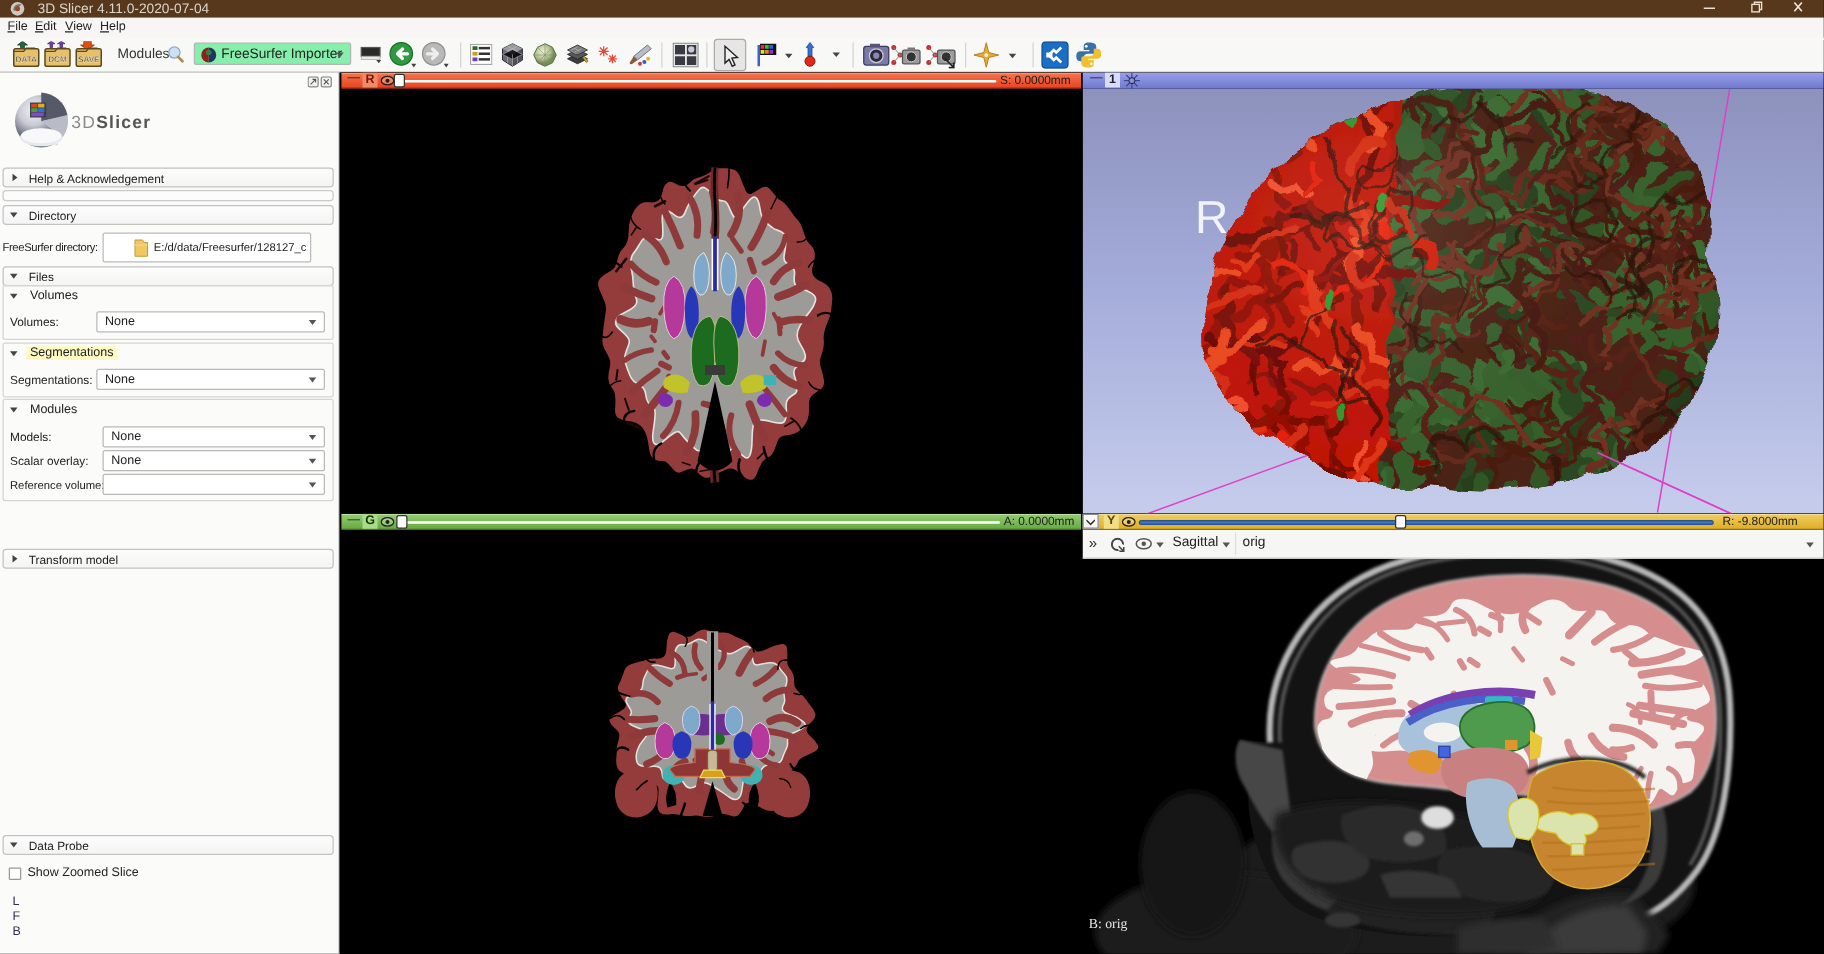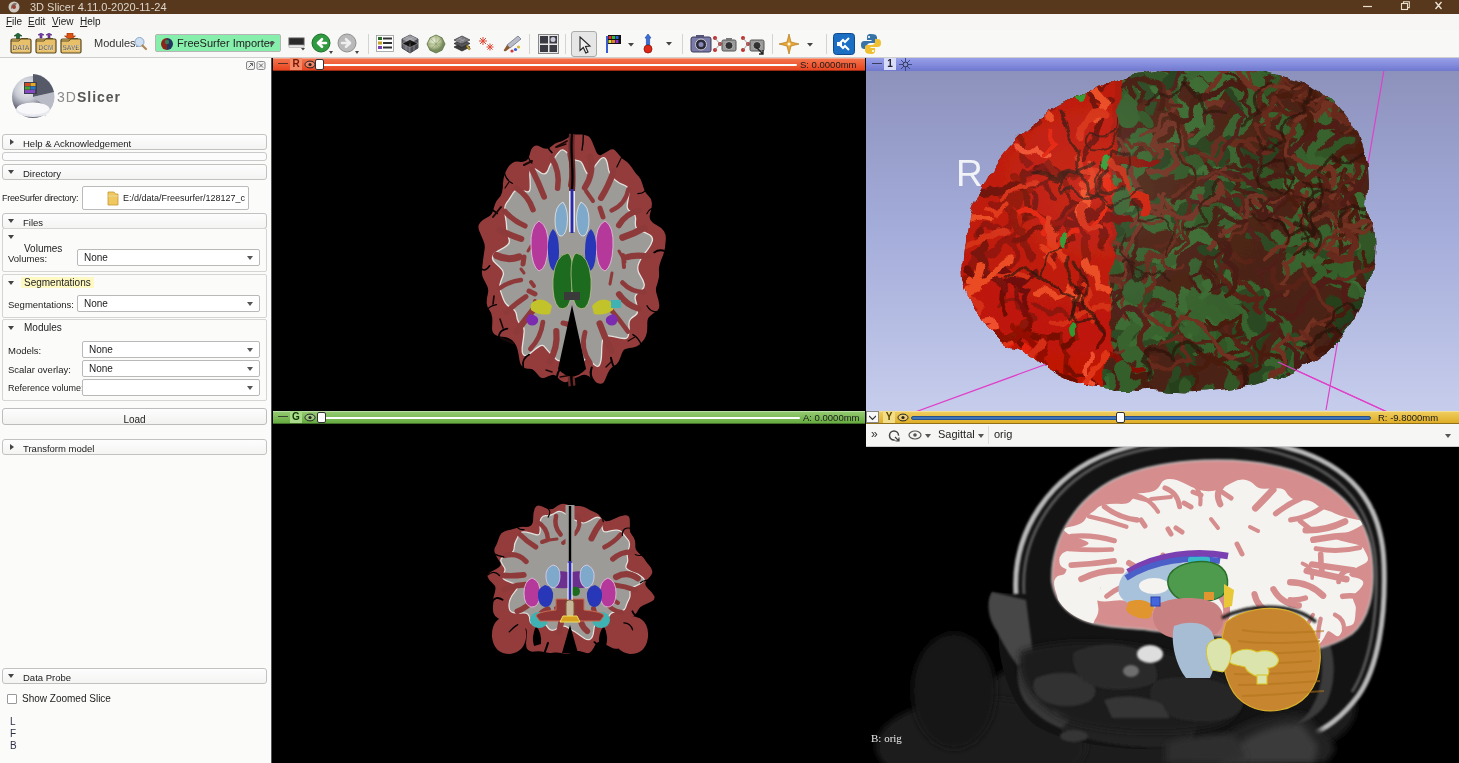--- a/index.html
+++ b/index.html
@@ -15,21 +15,21 @@
 .arr{display:inline-block;width:0;height:0;border-top:4px solid #555;border-left:3.5px solid transparent;border-right:3.5px solid transparent;}
 </style></head>
 <body>
 
 <div class="abs" style="left:0;top:0;width:1459px;height:14px;background:#57381c;">
   <svg class="abs" style="left:8px;top:1px" width="13" height="12" viewBox="0 0 13 12">
     <circle cx="6" cy="6" r="5.5" fill="#cfc8c0"></circle>
       <path d="M3 8 A4.5 4.5 0 0 1 9 2.5 L6 6 Z" fill="#7a7468"></path>
       <circle cx="6" cy="6" r="2" fill="#9a4030"></circle>
   </svg>
-  <span style="position:absolute;left:30px;top:1px;font-size:11px;color:#ddd6cd;">3D Slicer 4.11.0-2020-11-24</span>
+  <span style="position:absolute;left:30px;top:1px;font-size:11px;color:#ddd6cd;">3D Slicer 4.11.0-2020-07-04</span>
   <svg class="abs" style="left:1360px;top:0" width="90" height="14" viewBox="0 0 90 14">
     <path d="M3 6.5 L12 6.5" stroke="#eadfce" stroke-width="1.2"></path>
     <rect x="41.5" y="3.5" width="6" height="6" fill="none" stroke="#eadfce" stroke-width="1.1"></rect>
     <path d="M43.5 3.5 L43.5 1.8 L49.3 1.8 L49.3 7.6 L47.5 7.6" fill="none" stroke="#eadfce" stroke-width="1.1"></path>
     <path d="M75.5 2 L81.5 9 M81.5 2 L75.5 9" stroke="#f0e6d8" stroke-width="1.3"></path>
   </svg>
 </div>
 
 <div class="abs" style="left:0;top:14px;width:1459px;height:18px;background:#f7f6f5;border-bottom:1px solid #e3e2e1;">
   <span class="mi" style="left:6px"><u>F</u>ile</span>
@@ -298,21 +298,21 @@
   </div>
 
   <div class="cbar" style="top:155px;">
       <span class="tri-d"></span>
       <span class="ctxt">Files</span>
     </div>
 
   <div class="abs" style="left:2px;top:170px;width:265px;height:44px;border:1px solid #d5d5d4;border-radius:2px;"></div>
   <div class="abs" style="left:8px;top:173px;">
       <span class="tri-d" style="left:0;top:4px"></span>
-      <span style="position:absolute;left:13px;top:12px;font-size:10px;color:#222;white-space:nowrap;background:#fbfbfa;padding:0 3px;">Volumes</span>
+      <span style="position:absolute;left:13px;top:0;font-size:10px;color:#222;white-space:nowrap;background:#fbfbfa;padding:0 3px;">Volumes</span>
     </div>
   <span style="position:absolute;left:8px;top:195px;font-size:9.5px;color:#222;">Volumes:</span>
   <div class="combo" style="left:77px;top:191px;width:183px;">
       <span class="ctext">None</span>
       <span class="arr"></span>
     </div>
 
   <div class="abs" style="left:2px;top:216px;width:265px;height:44px;border:1px solid #d5d5d4;border-radius:2px;"></div>
   <div class="abs" style="left:8px;top:219px;">
       <span class="tri-d" style="left:0;top:4px"></span>
@@ -337,23 +337,20 @@
   <span style="position:absolute;left:8px;top:306px;font-size:9.5px;color:#222;">Scalar overlay:</span>
   <div class="combo" style="left:82px;top:302px;width:178px;">
       <span class="ctext">None</span>
       <span class="arr"></span>
     </div>
   <span style="position:absolute;left:8px;top:325px;font-size:9px;color:#222;">Reference volume:</span>
   <div class="combo empty" style="left:82px;top:321px;width:178px;">
       <span class="arr"></span>
     </div>
 
-  <div class="abs" style="left:2px;top:350px;width:265px;height:17px;background:linear-gradient(#fdfdfd,#f2f2f1);border:1px solid #bdbdbc;border-radius:3px;text-align:center;">
-    <span style="font-size:10px;color:#222;line-height:16px;">Load</span>
-  </div>
 
   <div class="cbar" style="top:381px;">
       <span class="tri-r"></span>
       <span class="ctxt">Transform model</span>
     </div>
 
   <div class="cbar" style="top:610px;">
       <span class="tri-d"></span>
       <span class="ctxt">Data Probe</span>
     </div>

